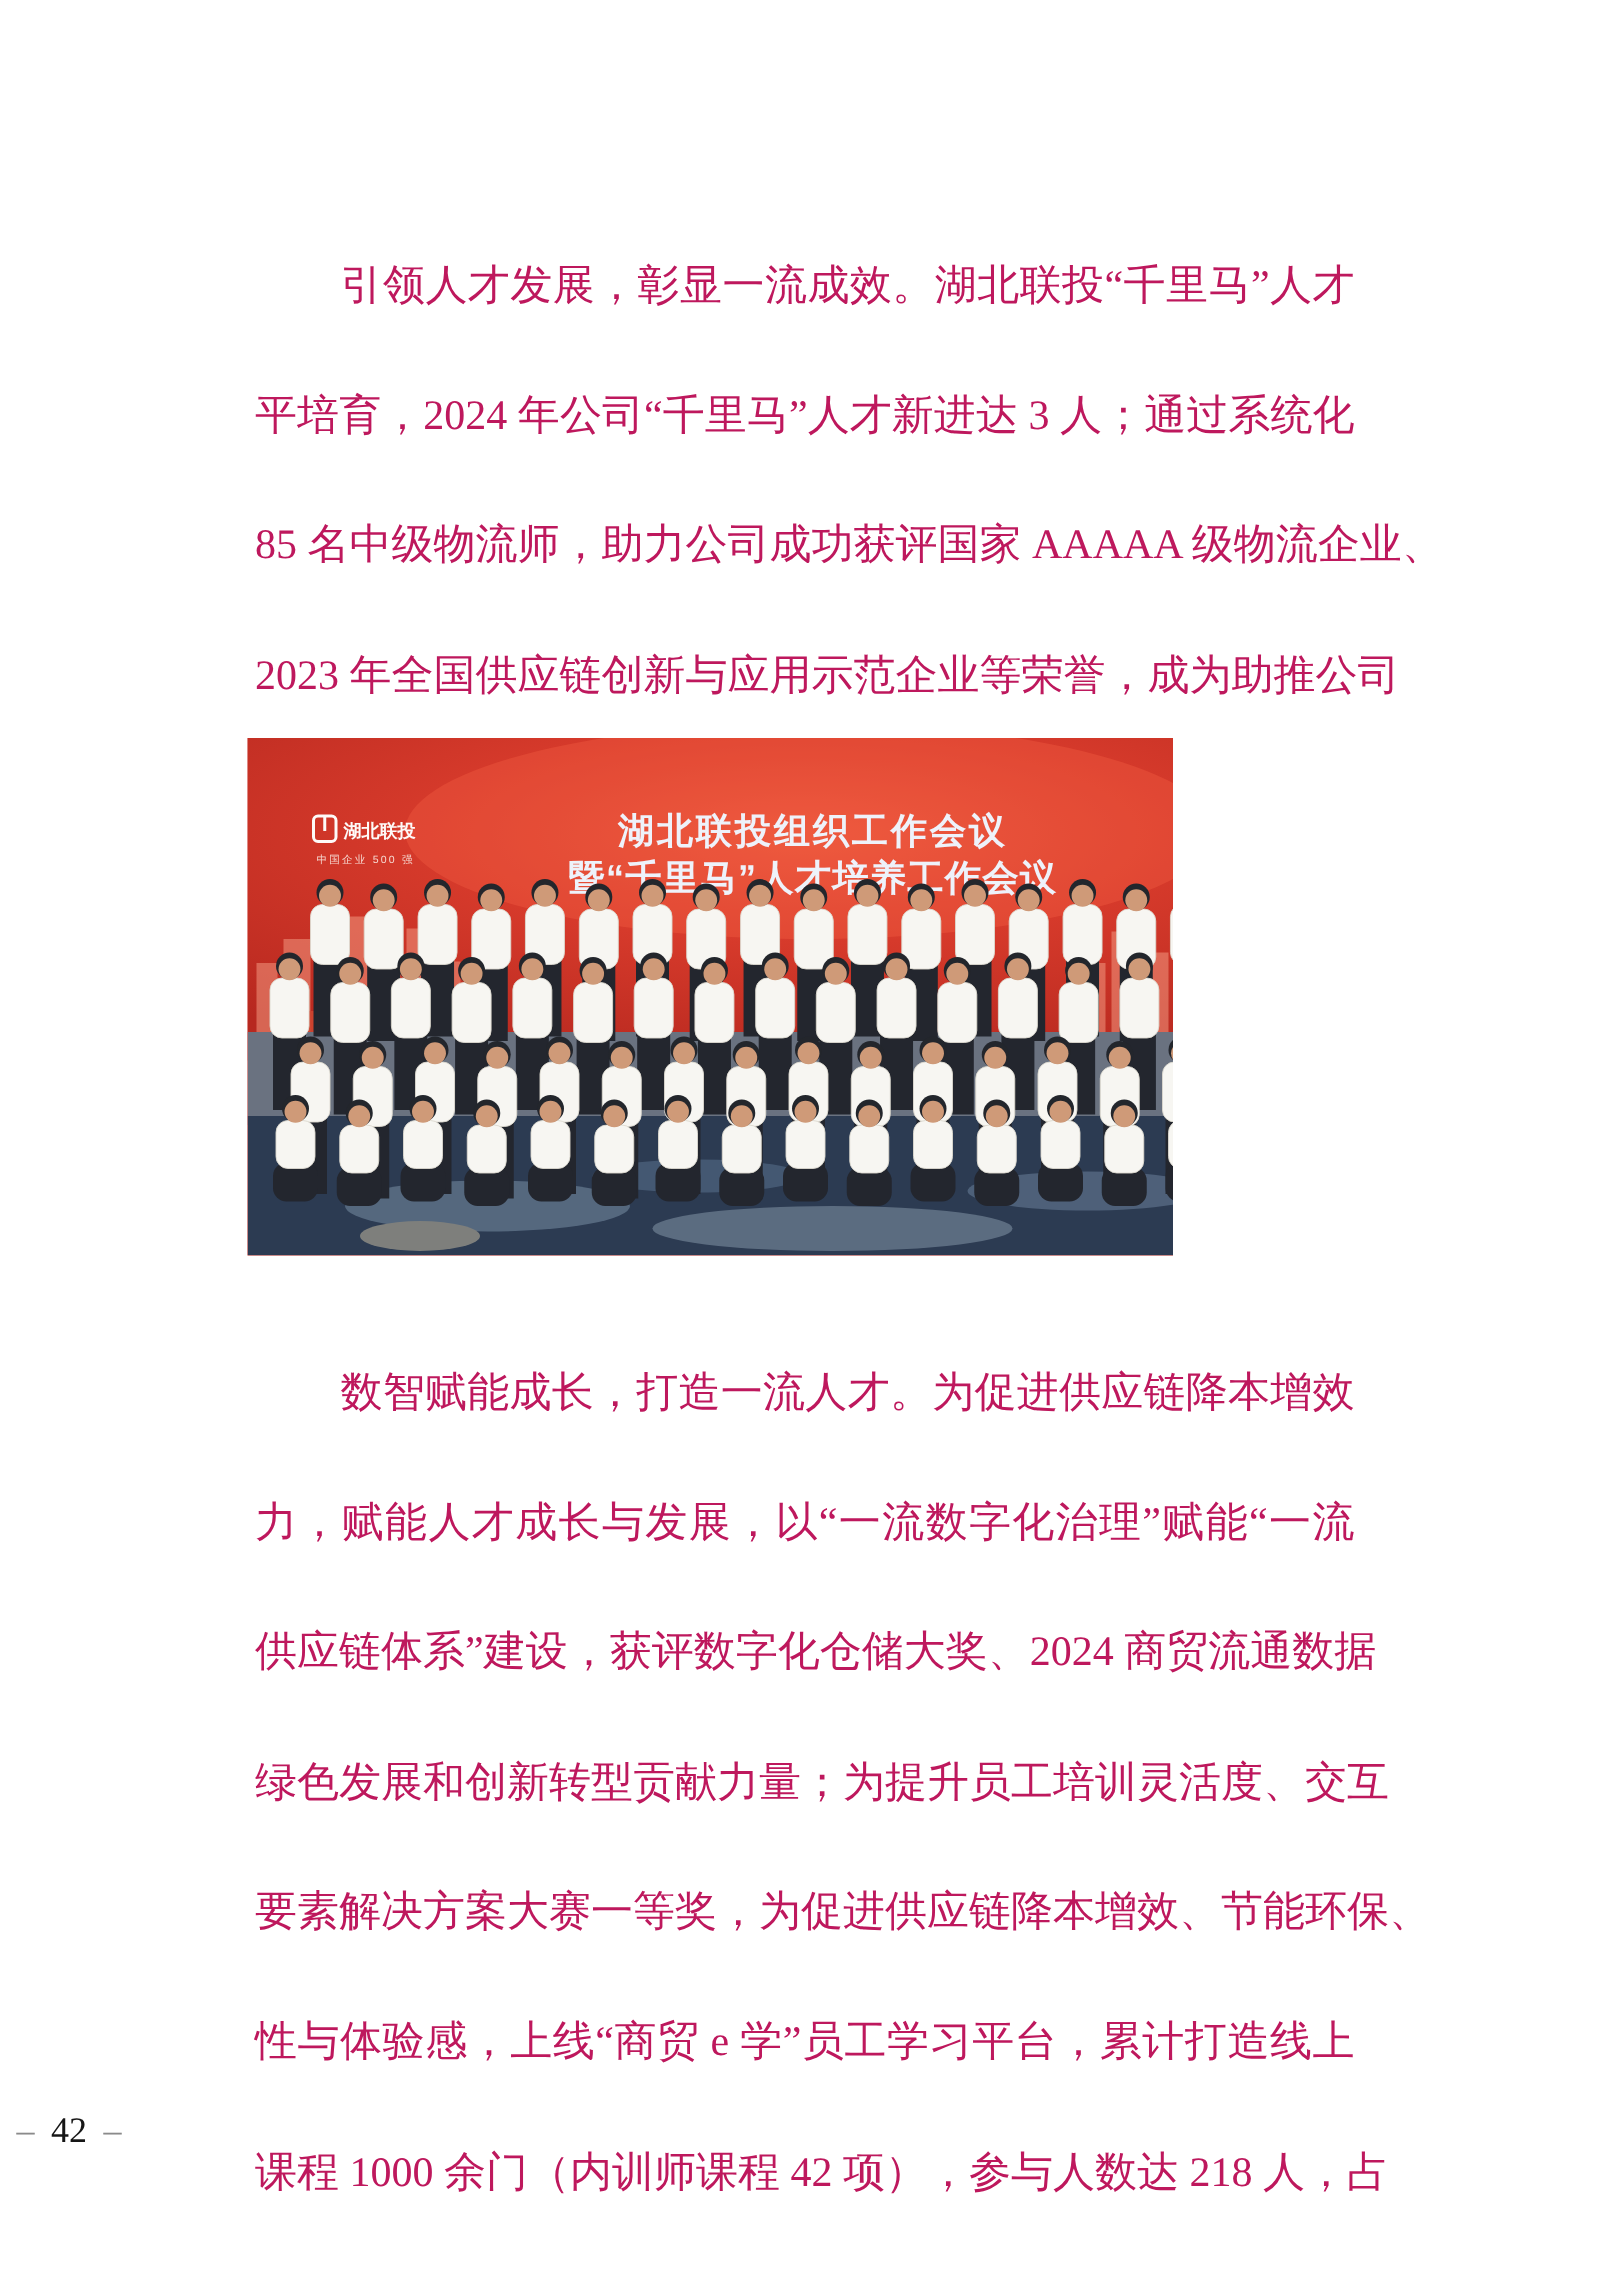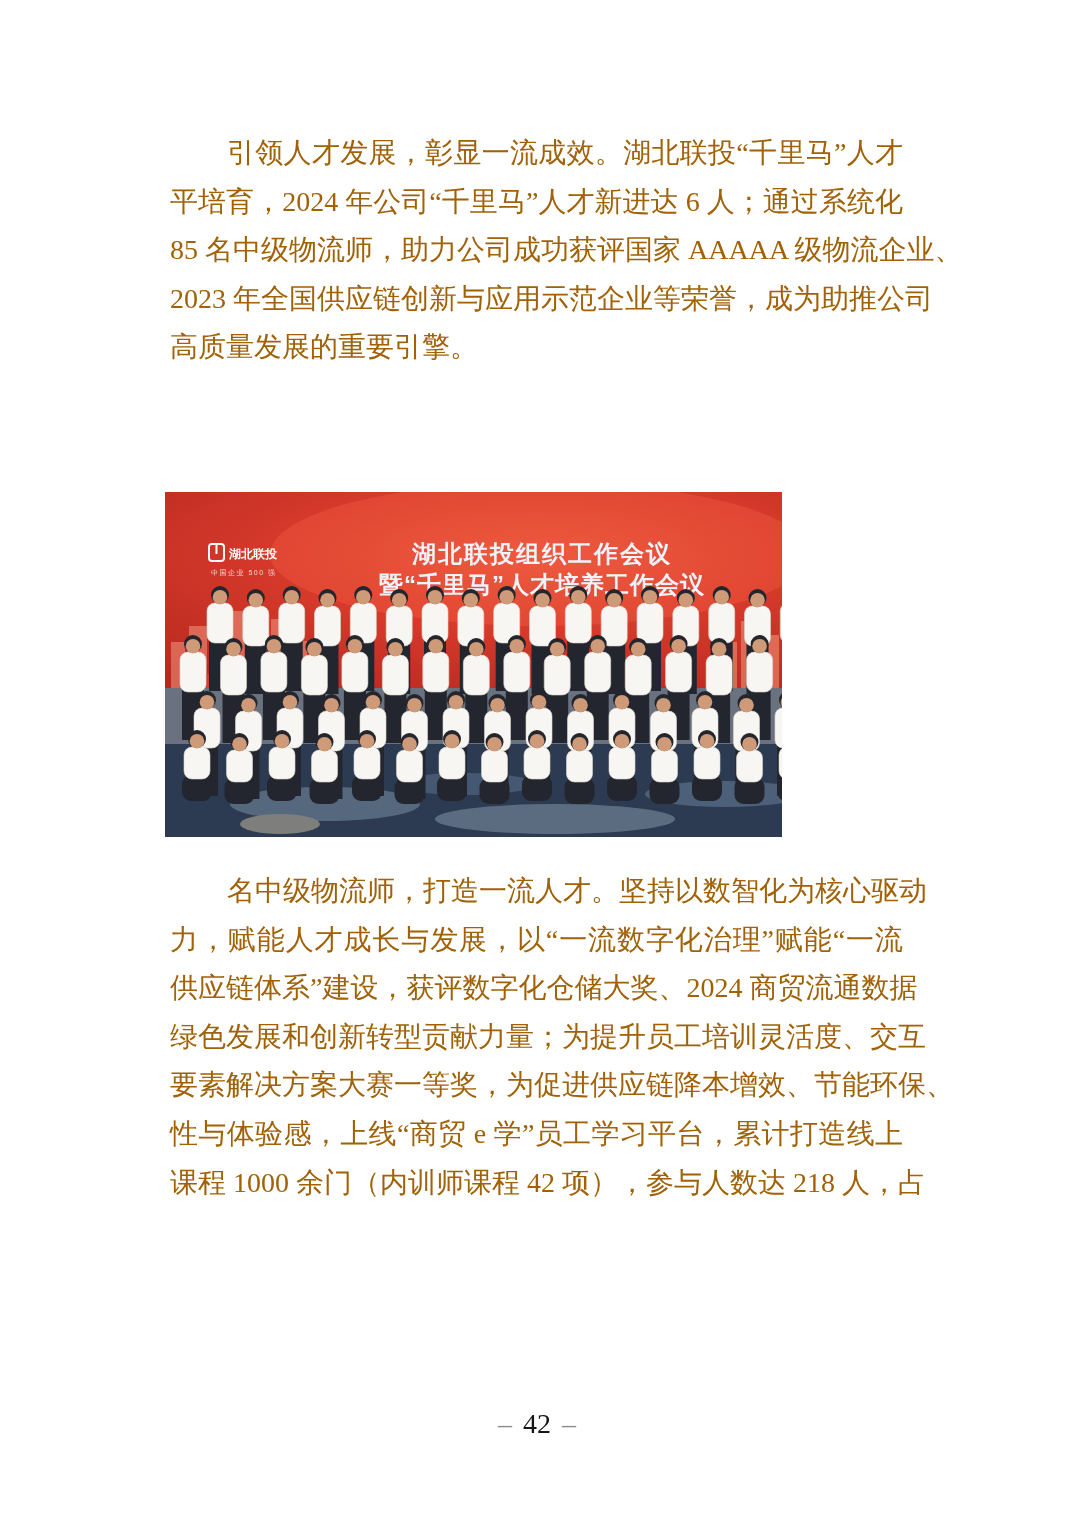--- a/index.html
+++ b/index.html
@@ -5,21 +5,21 @@
   html,body{margin:0;padding:0;}
   body{
     width:1074px;height:1520px;background:#ffffff;position:relative;
     font-family:"Liberation Serif","DejaVu Serif",serif;color:#1a1a1a;
     overflow:hidden;
   }
   .para{position:absolute;left:170px;width:733px;}
   .line{
     height:48.6px;line-height:48.6px;font-size:28px;
     text-align:justify;text-align-last:justify;
-    white-space:nowrap;color:#a16207;
+    white-space:nowrap;color:#be185d;margin-top:38px;
   }
   .line.indent{padding-left:57px;width:676px;}
   .line.no-stretch{text-align-last:left;}
   #para1{top:129px;}
   #para2{top:867px;}
   .photo-wrap{
     position:absolute;left:165px;top:492px;width:617px;height:345px;
     overflow:hidden;background:#c63128;text-align:right;
   }
   .photo-wrap svg{display:block;}
@@ -30,30 +30,30 @@
   .logo-text{
     font-family:"Liberation Sans","DejaVu Sans",sans-serif;
     font-weight:bold;fill:#fefaf8;
   }
   .logo-sub{
     font-family:"Liberation Sans","DejaVu Sans",sans-serif;
     fill:#f6d8d0;letter-spacing:1.5px;
   }
   .page-num{
     position:absolute;left:0;right:0;top:1408px;height:40px;
-    text-align:center;font-size:28px;color:#161616;
+    font-size:24px;color:#161616;
   }
   .page-num .dash{color:#8b8b8b;padding:0 11px;}
 </style>
 </head>
 <body>
 
 <div class="para" id="para1">
   <div class="line indent">引领人才发展，彰显一流成效。湖北联投“千里马”人才</div>
-  <div class="line">平培育，2024 年公司“千里马”人才新进达 6 人；通过系统化</div>
+  <div class="line">平培育，2024 年公司“千里马”人才新进达 3 人；通过系统化</div>
   <div class="line">85 名中级物流师，助力公司成功获评国家 AAAAA 级物流企业、</div>
   <div class="line">2023 年全国供应链创新与应用示范企业等荣誉，成为助推公司</div>
   <div class="line no-stretch">高质量发展的重要引擎。</div>
 </div>
 
 <div class="photo-wrap">
   <svg width="743" height="345" viewBox="0 0 743 345" xmlns="http://www.w3.org/2000/svg">
     <defs>
       <radialGradient id="bgRed" cx="50%" cy="30%" r="75%">
         <stop offset="0%" stop-color="#e8533a"></stop>
@@ -201,21 +201,21 @@
         <use href="#fig-crouch" x="542.0" y="247"></use>
         <use href="#fig-crouch" x="584.5" y="250"></use>
         <use href="#fig-crouch" x="627.0" y="247"></use>
         <use href="#fig-crouch" x="669.5" y="250"></use>
         <use href="#fig-crouch" x="712.0" y="247"></use>
       </g>
   </svg>
 </div>
 
 <div class="para" id="para2">
-  <div class="line indent">名中级物流师，打造一流人才。坚持以数智化为核心驱动</div>
+  <div class="line indent">数智赋能成长，打造一流人才。为促进供应链降本增效</div>
   <div class="line">力，赋能人才成长与发展，以“一流数字化治理”赋能“一流</div>
   <div class="line">供应链体系”建设，获评数字化仓储大奖、2024 商贸流通数据</div>
   <div class="line">绿色发展和创新转型贡献力量；为提升员工培训灵活度、交互</div>
   <div class="line">要素解决方案大赛一等奖，为促进供应链降本增效、节能环保、</div>
   <div class="line">性与体验感，上线“商贸 e 学”员工学习平台，累计打造线上</div>
   <div class="line">课程 1000 余门（内训师课程 42 项），参与人数达 218 人，占</div>
 </div>
 
 <div class="page-num">
   <span class="dash">–</span><span>42</span><span class="dash">–</span>

